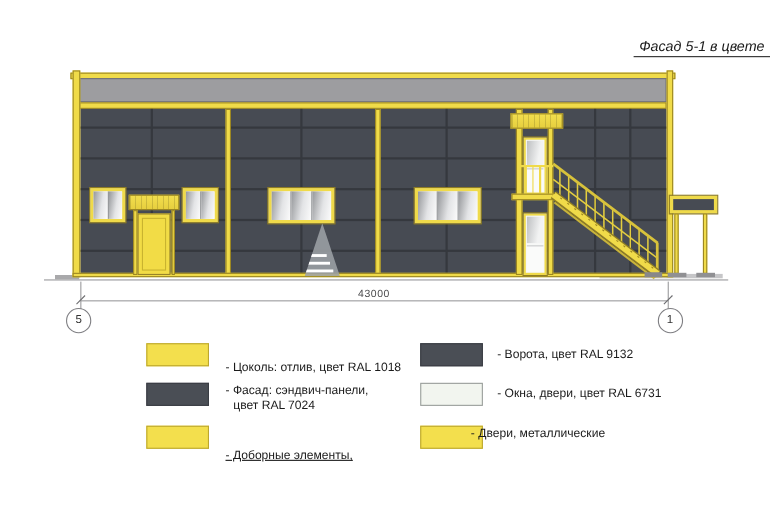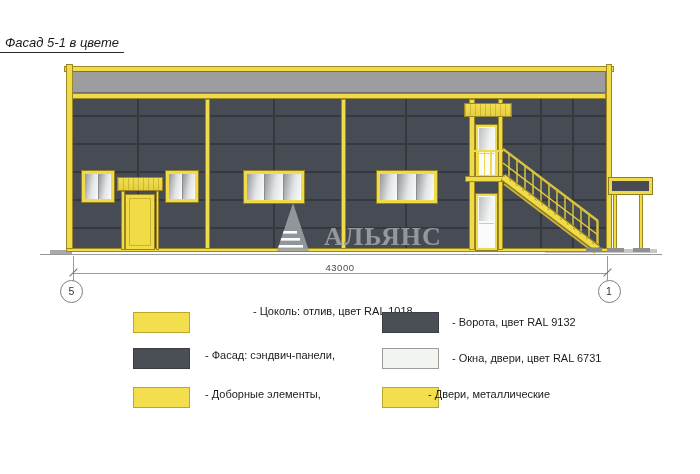--- a/index.html
+++ b/index.html
@@ -22,21 +22,21 @@
   .seam-h{position:absolute;height:1.5px;background:#35383E;}
   .seam-v{position:absolute;width:1.5px;background:#35383E;}
   
   .dimline{position:absolute;background:#9B9B9D;}
   .tick{position:absolute;width:11px;height:1.2px;background:#6E6E71;transform:rotate(-45deg);}
   .axis-circle{position:absolute;width:21px;height:21px;border:1.2px solid #7E7E82;border-radius:50%;
         background:#fff;display:flex;align-items:center;justify-content:center;
         font-size:10.5px;color:#333;}
   .dim-label{position:absolute;font-size:9.5px;color:#4A4A4C;letter-spacing:.5px;text-align:center;}
   
-  #title-wrap{position:absolute;left:0;right:0;top:33px;text-align:left;}
+  #title-wrap{position:absolute;left:0;right:0;top:33px;text-align:right;}
   #title-wrap span{display:inline-block;font-size:13px;font-style:italic;color:#1A1A1A;
         border-bottom:1px solid #2A2A2A;padding:0 5px 2px;}
   
   #wm-text{position:absolute;left:324px;top:222px;font-family:"Liberation Serif",serif;
         font-weight:bold;font-size:26px;letter-spacing:1px;color:rgba(156,160,165,0.92);}
   
   .lg-swatch{position:absolute;width:57px;height:21px;box-sizing:border-box;}
   .sw-b-yellow{border:1px solid #BCA72E;}
   .sw-b-dark{border:1px solid #3A3D44;}
   .sw-b-white{border:1px solid #9A9E9B;}
@@ -166,50 +166,50 @@
           <polygon points="16,0 32,48 0,48"></polygon>
         </clipPath>
       </defs>
     <polygon points="16,0 32,48 0,48" fill="#9CA0A5" opacity="0.88"></polygon>
     <g clip-path="url(#tri)" fill="#ffffff">
       <rect x="0" y="28" width="20" height="2.6"></rect>
       <rect x="0" y="35" width="23" height="2.6"></rect>
       <rect x="0" y="42" width="26" height="2.6"></rect>
     </g>
   </svg>
-  <div id="wm-text">АЛЬЯНС</div>
 
   <div class="dimline" style="left:72.7px;top:256px;width:1px;height:25px;"></div>
   <div class="dimline" style="left:606.7px;top:256px;width:1px;height:25px;"></div>
   <div class="dimline" style="left:73px;top:272.5px;width:534px;height:1px;"></div>
   <div class="tick" style="left:68px;top:272.4px;"></div>
   <div class="tick" style="left:602px;top:272.4px;"></div>
   <div class="dim-label" style="left:290px;top:261.5px;width:100px;">43000</div>
   <div class="axis-circle" style="left:60px;top:279.5px;">
     <span>5</span>
   </div>
   <div class="axis-circle" style="left:597.5px;top:279.5px;">
     <span>1</span>
   </div>
 
   <div>
 
     <div class="lg-swatch sw-b-yellow" style="left: 133px; top: 312px; background-color: rgb(243, 223, 77);"></div>
-    <div class="lg-label" style="left:205px;top:305px;margin-left:48px;">
+    <div class="lg-label" style="left:205px;top:328px;">
       <div>- Цоколь: отлив, цвет RAL 1018</div>
       <div class="cont"></div>
     </div>
 
     <div class="lg-swatch sw-b-dark" style="left: 133px; top: 348px; background-color: rgb(74, 78, 85);"></div>
     <div class="lg-label" style="left:205px;top:349px;">
       <div>- Фасад: сэндвич-панели,</div>
+      <div class="cont">цвет RAL 7024</div>
     </div>
 
     <div class="lg-swatch sw-b-yellow" style="left: 133px; top: 387px; background-color: rgb(243, 223, 77);"></div>
-    <div class="lg-label" style="left:205px;top:388px;">
+    <div class="lg-label" style="left:205px;top:408px;text-decoration:underline;">
       <div>- Доборные элементы,</div>
     </div>
 
     <div class="lg-swatch sw-b-dark" style="left: 382px; top: 312px; background-color: rgb(74, 78, 85);"></div>
     <div class="lg-label" style="left:452px;top:316px;">
       <div>- Ворота, цвет RAL 9132</div>
       <div class="cont"></div>
     </div>
 
     <div class="lg-swatch sw-b-white" style="left: 382px; top: 348px; background-color: rgb(242, 245, 239);"></div>

